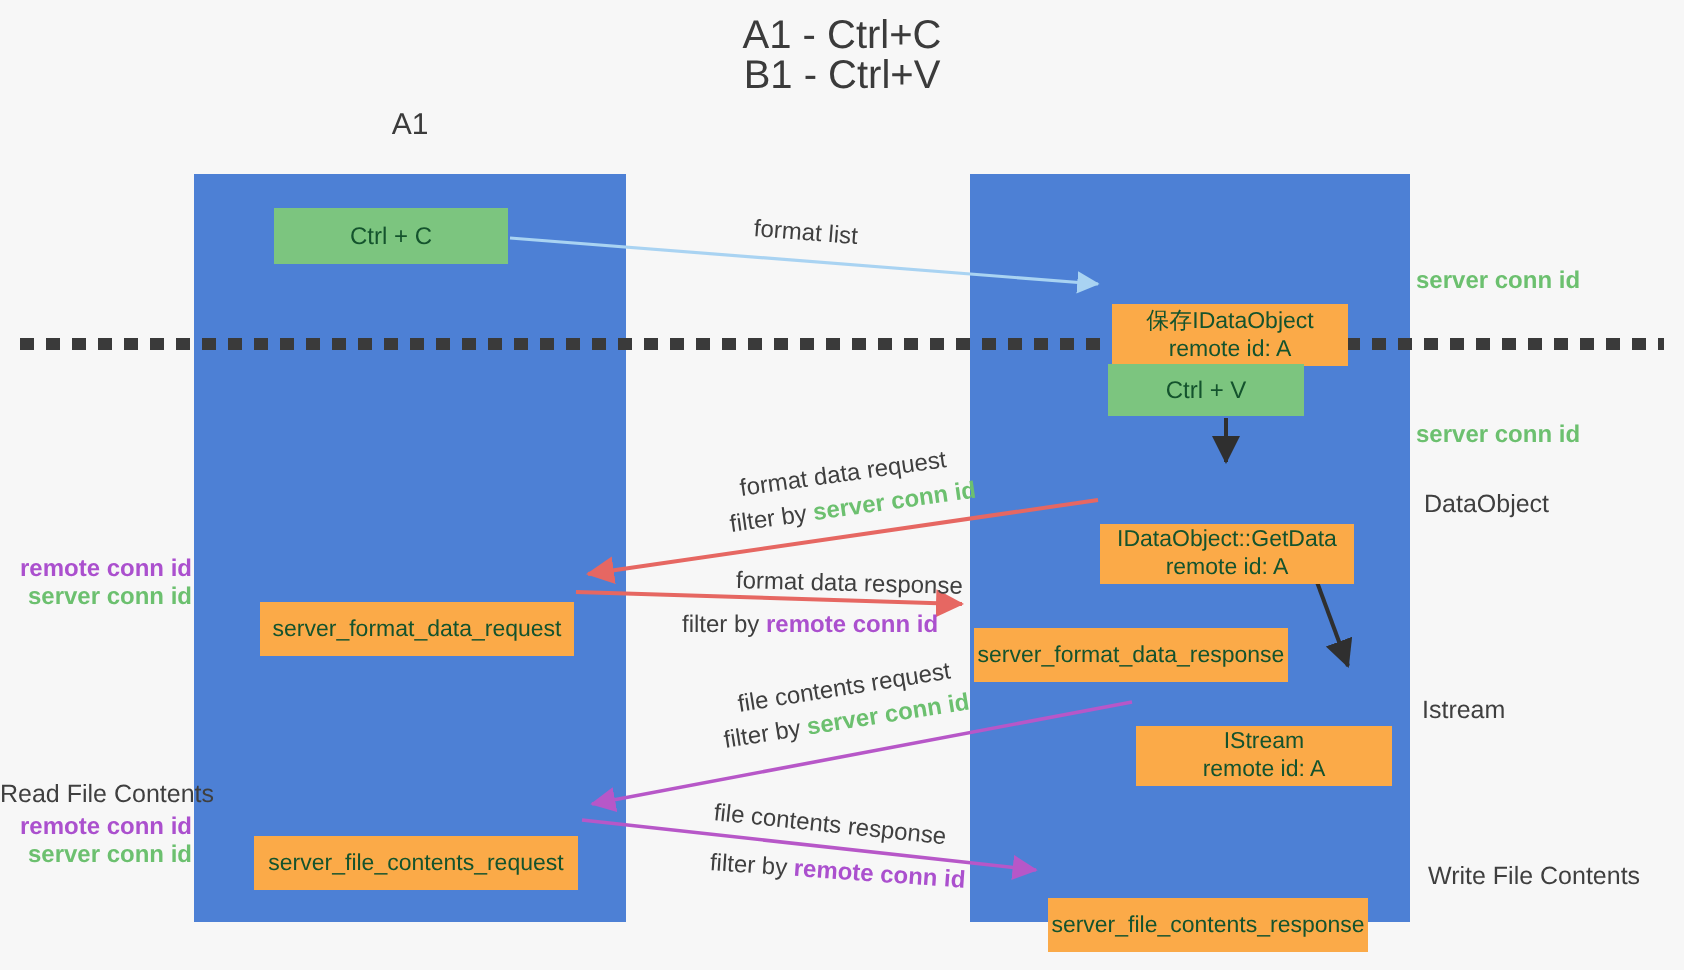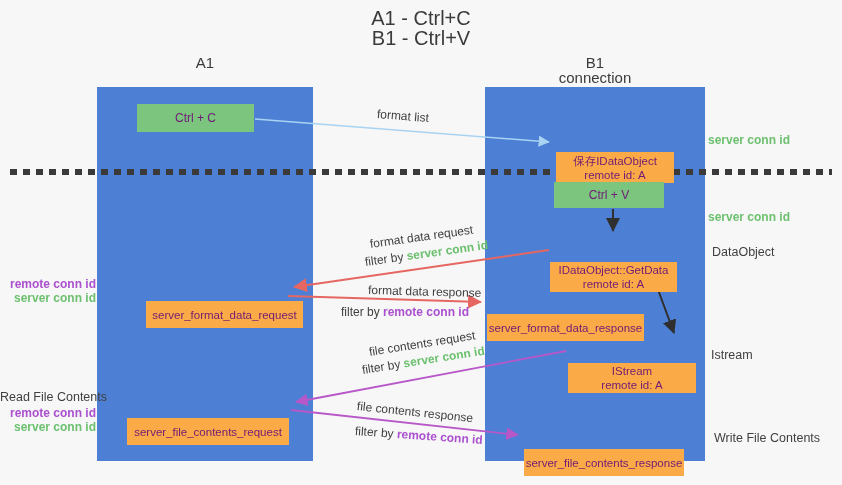--- a/index.html
+++ b/index.html
@@ -22,21 +22,21 @@
     position:absolute;background:#4d80d5;
   }
   .dotted{
     position:absolute;left:10px;top:169px;width:822px;height:6px;
     background:repeating-linear-gradient(90deg,#3a3a3a 0 7px,transparent 7px 13px);
     z-index:3;
   }
   .box{
     position:absolute;display:flex;flex-direction:column;
     align-items:center;justify-content:center;
-    color:#701a75;text-align:center;z-index:4;
+    color:#14532d;text-align:center;z-index:4;
   }
   .box.green{background:#7cc57f;font-size:12px;}
   .box.orange{background:#fbaa48;font-size:11.5px;line-height:14px;margin-top:25px;}
   .arrows{position:absolute;left:0;top:0;width:842px;height:485px;z-index:2;}
   .alabel{
     position:absolute;font-size:12px;color:#3f3f3f;white-space:nowrap;
     transform-origin:left center;z-index:5;
   }
   .green-b{color:#6cc06f;font-weight:bold;}
   .purple-b{color:#ab50ce;font-weight:bold;}
@@ -58,24 +58,20 @@
 
 <div class="canvas">
 
   <div class="title">
     <div>A1 - Ctrl+C</div>
     <div>B1 - Ctrl+V</div>
   </div>
 
   <div class="col-header" style="left:97px;top:55px;width:216px;">
     <div>A1</div>
-  </div>
-  <div class="col-header" style="left:485px;top:55px;width:220px;">
-    <div>B1</div>
-    <div>connection</div>
   </div>
 
   <div class="lane" style="left:97px;top:87px;width:216px;height:374px;"></div>
   <div class="lane" style="left:485px;top:87px;width:220px;height:374px;"></div>
 
   <div class="dotted"></div>
 
   <svg class="arrows" viewBox="0 0 842 485">
     <defs>
       <marker id="m-blue" markerWidth="8" markerHeight="8" refX="6.5" refY="3.5" orient="auto">
@@ -102,30 +98,30 @@
 
   <div class="box green" style="left:137px;top:104px;width:117px;height:28px;">
     <div>Ctrl + C</div>
   </div>
 
   <div class="box orange" style="left:556px;top:127px;width:118px;height:31px;">
     <div>保存IDataObject</div>
     <div>remote id: A</div>
   </div>
 
-  <div class="box green" style="left:554px;top:182px;width:110px;height:26px;">
+  <div class="box green" style="left:554px;top:182px;width:98px;height:26px;">
     <div>Ctrl + V</div>
   </div>
 
   <div class="box orange" style="left:550px;top:237px;width:127px;height:30px;">
     <div>IDataObject::GetData</div>
     <div>remote id: A</div>
   </div>
 
-  <div class="box orange" style="left:146px;top:276px;width:157px;height:27px;">
+  <div class="box orange" style="left:130px;top:276px;width:157px;height:27px;">
     <div>server_format_data_request</div>
   </div>
 
   <div class="box orange" style="left:487px;top:289px;width:157px;height:27px;">
     <div>server_format_data_response</div>
   </div>
 
   <div class="box orange" style="left:568px;top:338px;width:128px;height:30px;">
     <div>IStream</div>
     <div>remote id: A</div>

